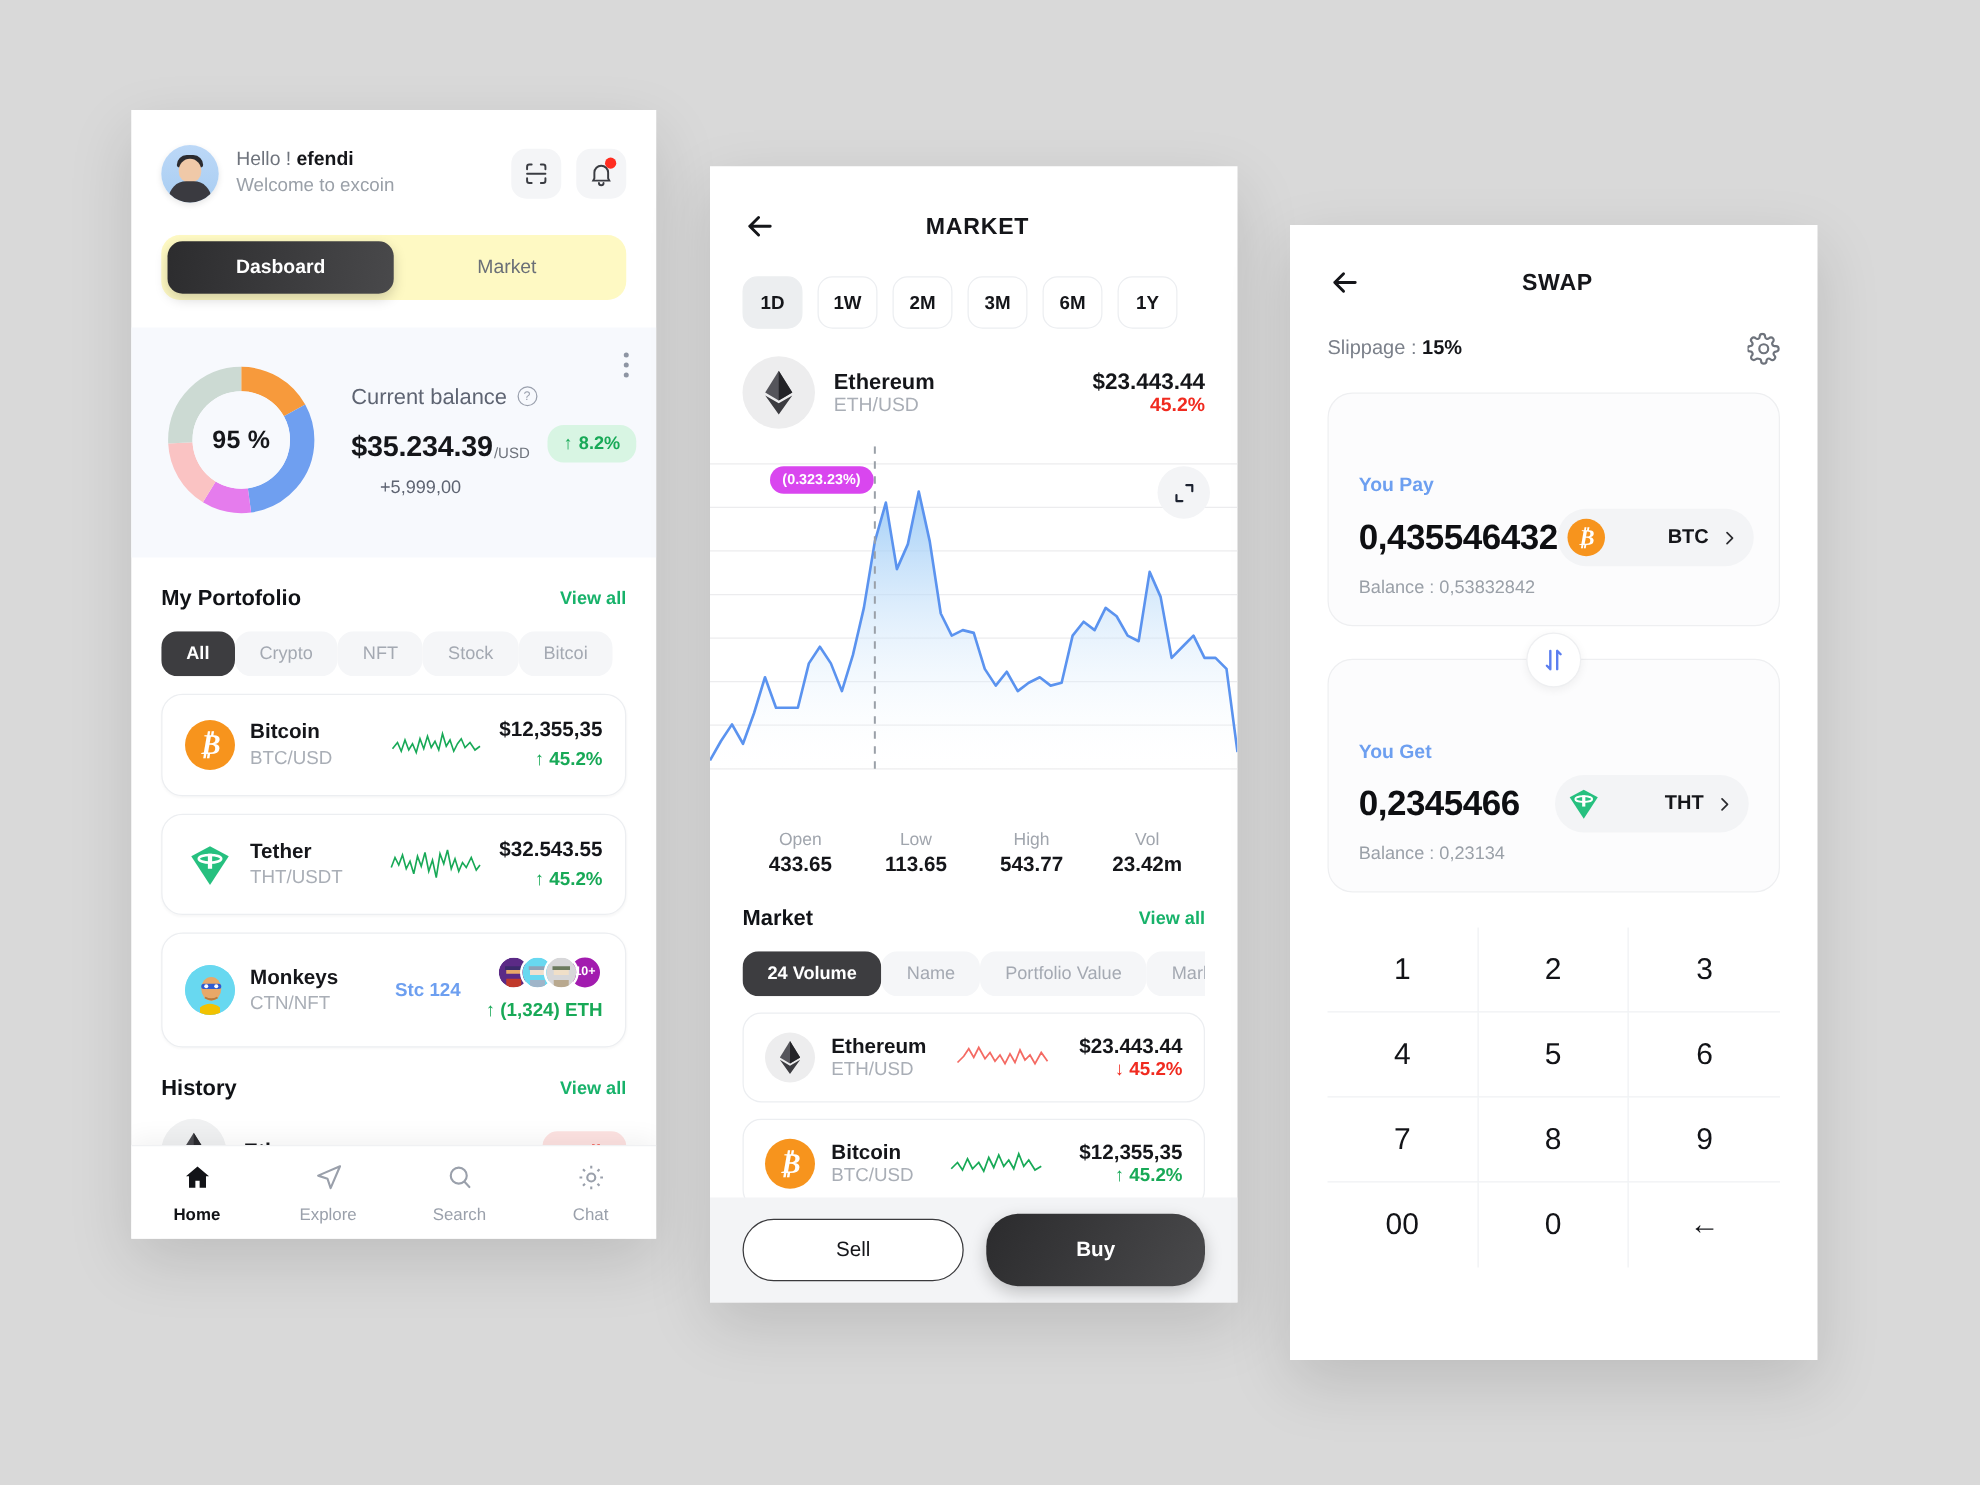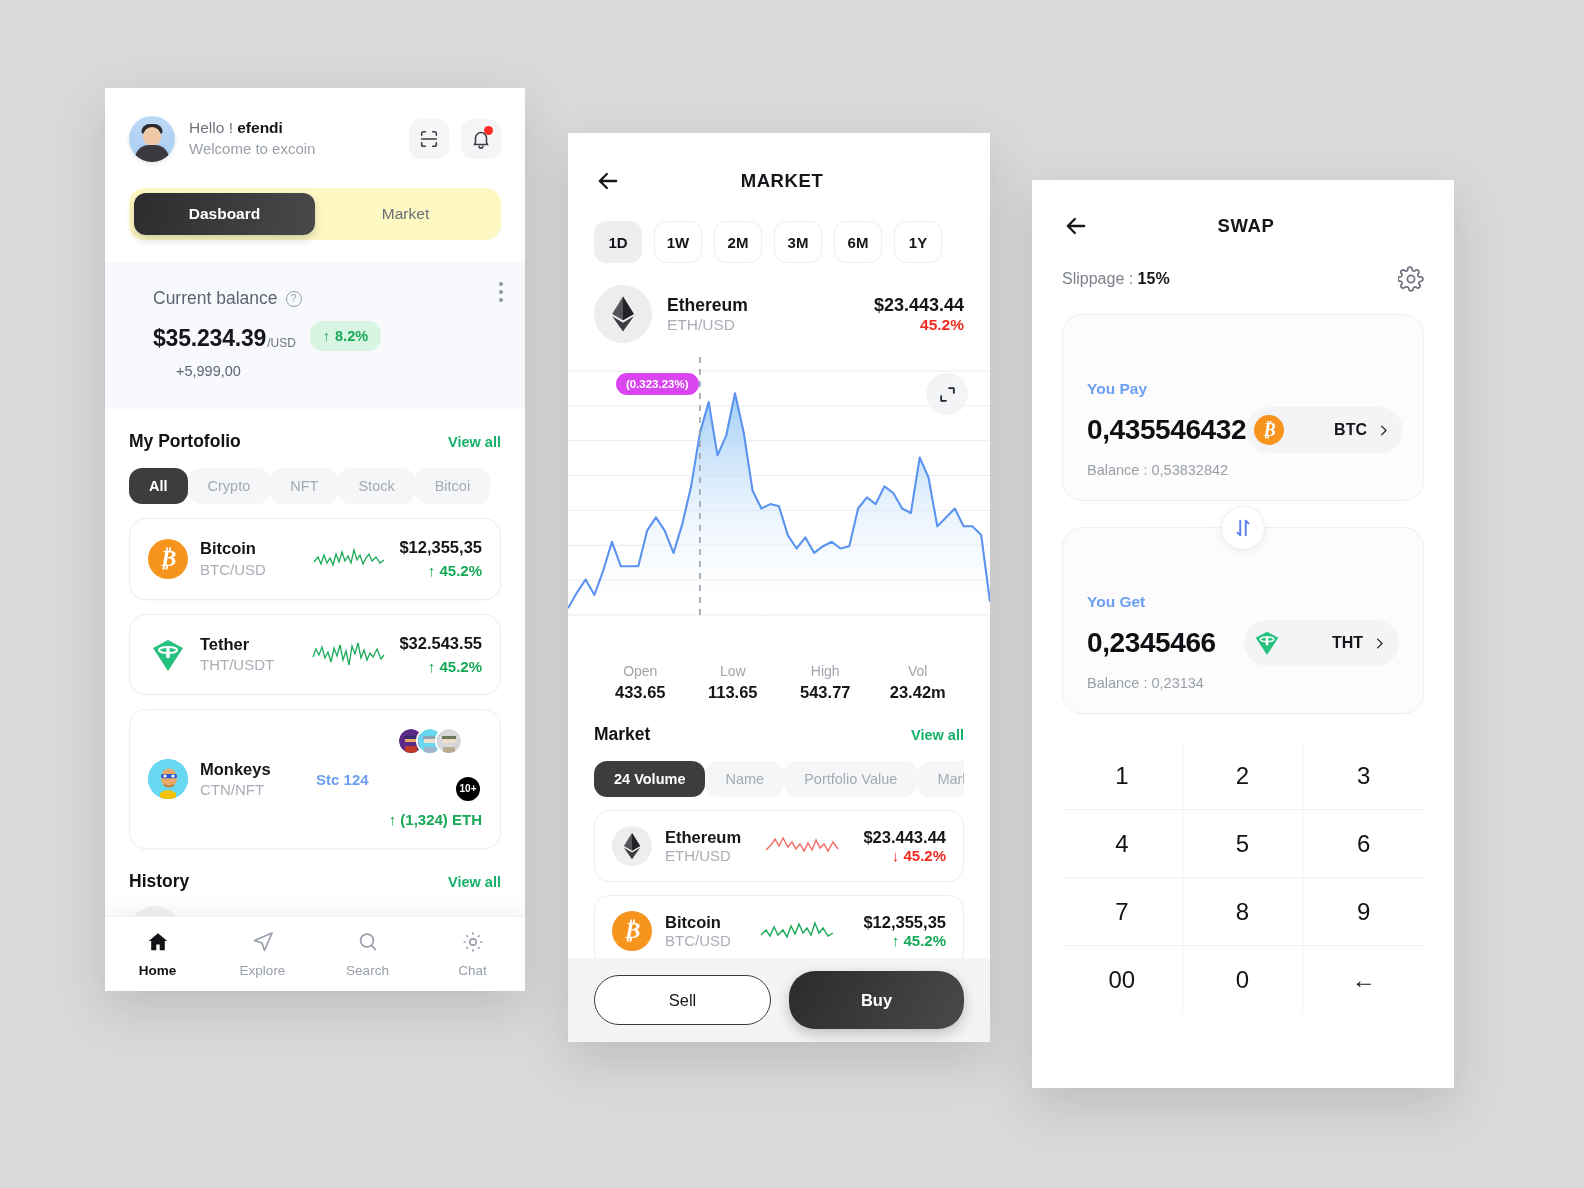--- a/index.html
+++ b/index.html
@@ -114,22 +114,22 @@
   .asset .pr .c { font-size:15px; font-weight:700; }
   .up { color:#18a957; }
   .down { color:#f02b20; }
   .stc { color:#6d9ff0; font-size:15px; font-weight:600; }
 
   .avgroup { display:flex; justify-content:flex-end; }
   .avgroup .a { width:28px; height:28px; border-radius:50%; border:2px solid #fff;
     margin-left:-9px; overflow:hidden; position:relative; }
   .avgroup .a:first-child { margin-left:0; }
   .avgroup .more { width:28px; height:28px; border-radius:50%; border:2px solid #fff;
-    margin-left:-9px; background:#000000; color:#fff; font-size:10px; font-weight:700;
-    display:flex; align-items:center; justify-content:center;margin-top:48px; }
+    margin-left:-9px; background:#a21caf; color:#fff; font-size:10px; font-weight:700;
+    display:flex; align-items:center; justify-content:center; }
 
   .hist-row { margin-top:14px; display:flex; align-items:center; gap:14px; }
   .hist-row .circ { width:52px; height:52px; border-radius:50%; background:#f0f1f2;
     display:flex; align-items:center; justify-content:center; flex:0 0 auto; }
   .hist-row .t { font-size:17px; font-weight:700; color:#15161a; }
   .sell-badge { margin-left:auto; background:#fde2e1; color:#f02b20; font-weight:700;
     font-size:15px; padding:8px 20px; border-radius:12px; }
 
   .tabbar {
     position:absolute; left:0; right:0; bottom:0; height:75px; background:#fff;
@@ -270,20 +270,33 @@
       </div>
     </div>
 
     <div class="balance-card">
       <div class="kebab">
         <span></span>
           <span></span>
           <span></span>
       </div>
       <div class="row">
+        <div class="donut">
+          <svg width="128" height="128" viewBox="0 0 42 42">
+
+            <g transform="rotate(-90 21 21)">
+              <circle cx="21" cy="21" r="16" fill="none" stroke="#f79a3c" stroke-width="6.4" stroke-dasharray="17 83.5" stroke-dashoffset="0"></circle>
+              <circle cx="21" cy="21" r="16" fill="none" stroke="#6f9ff0" stroke-width="6.4" stroke-dasharray="31 69.5" stroke-dashoffset="-17"></circle>
+              <circle cx="21" cy="21" r="16" fill="none" stroke="#e57ced" stroke-width="6.4" stroke-dasharray="11 89.5" stroke-dashoffset="-48"></circle>
+              <circle cx="21" cy="21" r="16" fill="none" stroke="#fac3c3" stroke-width="6.4" stroke-dasharray="15.5 85" stroke-dashoffset="-59"></circle>
+              <circle cx="21" cy="21" r="16" fill="none" stroke="#ccdad3" stroke-width="6.4" stroke-dasharray="26 74.5" stroke-dashoffset="-74.5"></circle>
+            </g>
+          </svg>
+          <div class="hole">95 %</div>
+        </div>
         <div class="bal-right">
           <div class="bal-title">
             <span>Current balance</span>
             <span class="qmark">?</span>
           </div>
           <div class="bal-amount">
             <span class="big">$35.234.39</span>
             <span class="cur">/USD</span>
             <span class="pill-up">
               <span>↑</span>

